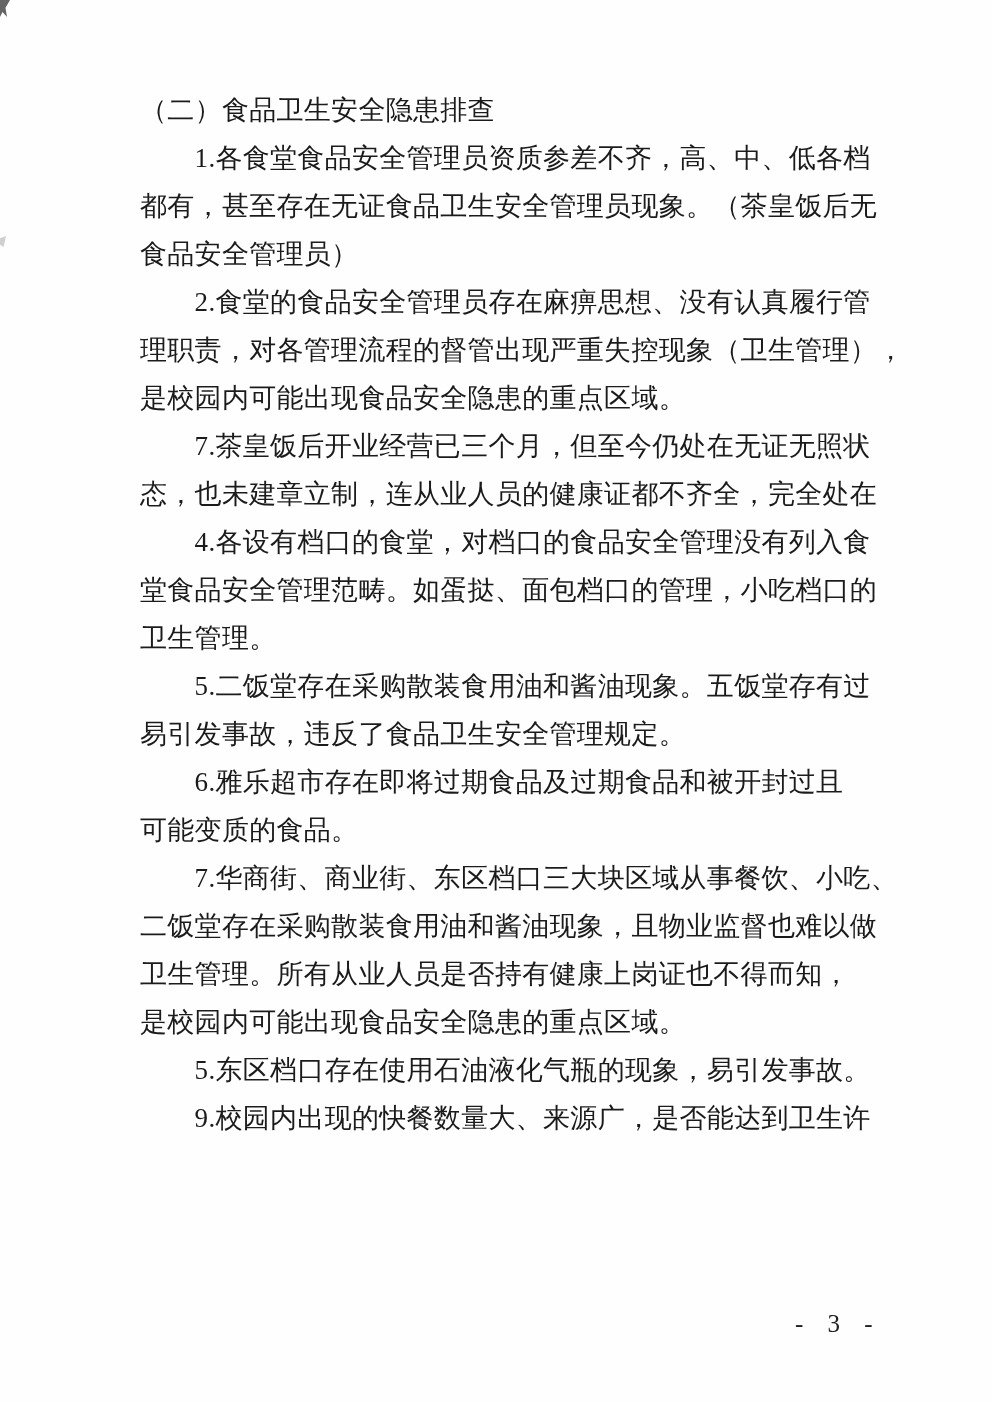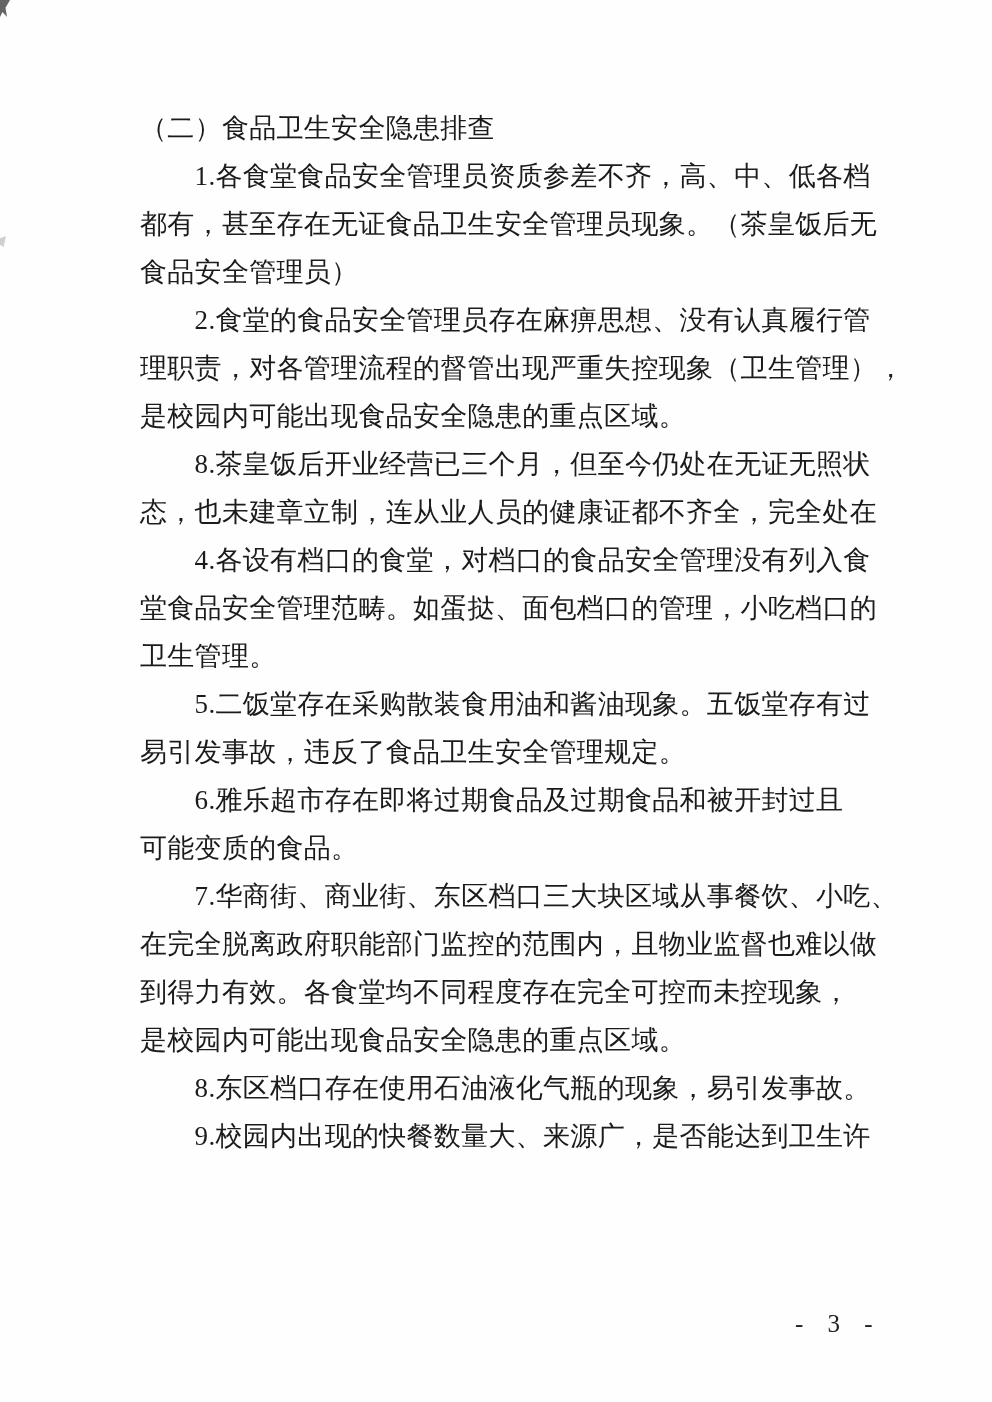--- a/index.html
+++ b/index.html
@@ -12,21 +12,21 @@
     width: 992px;
     height: 1402px;
     background: #fefefe;
     overflow: hidden;
     font-family: "Liberation Serif", "DejaVu Serif", serif;
     color: #1b1b1b;
   }
   .content {
     position: absolute;
     left: 140px;
-    top: 104px;
+    top: 86px;
     width: 760px;
   }
   .line {
     height: 48px;
     line-height: 48px;
     font-size: 27px;
     letter-spacing: 0.3px;
     white-space: nowrap;
   }
   .heading {
@@ -71,32 +71,32 @@
   <div class="artifact-edge"></div>
 
   <div class="content">
     <div class="line heading">（二）食品卫生安全隐患排查</div>
     <div class="line">　　1.各食堂食品安全管理员资质参差不齐，高、中、低各档</div>
     <div class="line">都有，甚至存在无证食品卫生安全管理员现象。（茶皇饭后无</div>
     <div class="line">食品安全管理员）</div>
     <div class="line">　　2.食堂的食品安全管理员存在麻痹思想、没有认真履行管</div>
     <div class="line">理职责，对各管理流程的督管出现严重失控现象（卫生管理），</div>
     <div class="line">是校园内可能出现食品安全隐患的重点区域。</div>
-    <div class="line">　　8.茶皇饭后开业经营已三个月，但至今仍处在无证无照状</div>
+    <div class="line">　　7.茶皇饭后开业经营已三个月，但至今仍处在无证无照状</div>
     <div class="line">态，也未建章立制，连从业人员的健康证都不齐全，完全处在</div>
     <div class="line">　　4.各设有档口的食堂，对档口的食品安全管理没有列入食</div>
     <div class="line">堂食品安全管理范畴。如蛋挞、面包档口的管理，小吃档口的</div>
     <div class="line">卫生管理。</div>
     <div class="line">　　5.二饭堂存在采购散装食用油和酱油现象。五饭堂存有过</div>
     <div class="line">易引发事故，违反了食品卫生安全管理规定。</div>
     <div class="line">　　6.雅乐超市存在即将过期食品及过期食品和被开封过且</div>
     <div class="line">可能变质的食品。</div>
     <div class="line">　　7.华商街、商业街、东区档口三大块区域从事餐饮、小吃、</div>
-    <div class="line">在完全脱离政府职能部门监控的范围内，且物业监督也难以做</div>
-    <div class="line">到得力有效。各食堂均不同程度存在完全可控而未控现象，</div>
+    <div class="line">二饭堂存在采购散装食用油和酱油现象，且物业监督也难以做</div>
+    <div class="line">卫生管理。所有从业人员是否持有健康上岗证也不得而知，</div>
     <div class="line">是校园内可能出现食品安全隐患的重点区域。</div>
-    <div class="line">　　8.东区档口存在使用石油液化气瓶的现象，易引发事故。</div>
+    <div class="line">　　5.东区档口存在使用石油液化气瓶的现象，易引发事故。</div>
     <div class="line">　　9.校园内出现的快餐数量大、来源广，是否能达到卫生许</div>
   </div>
 
   <div class="page-number">- 3 -</div>
 
 </div>
 
 </body></html>

